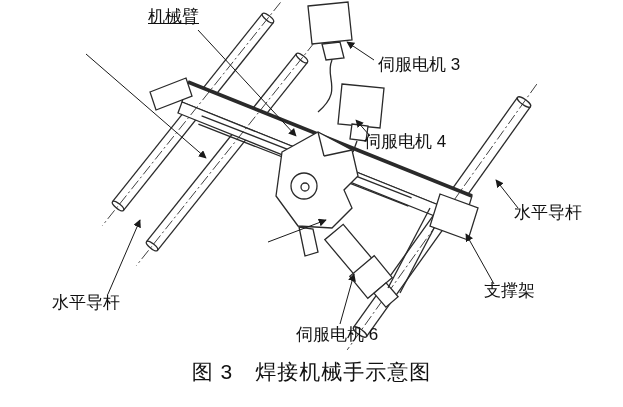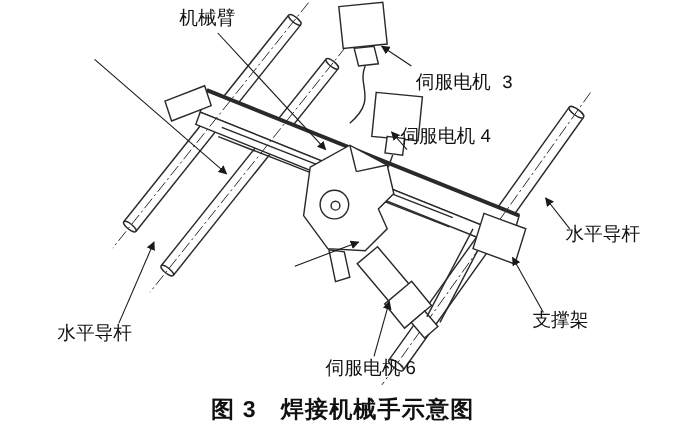--- a/index.html
+++ b/index.html
@@ -16,21 +16,21 @@
     font-size:17px;
     color:#111;
     white-space:nowrap;
     line-height:1.1;
   }
   .caption{
     position:absolute;
     left:0;top:358px;width:623px;
     text-align:center;
     font-size:21px;
-    font-weight:700;
+    font-weight:400;
     color:#111;
     letter-spacing:1px;
   }
   svg line, svg path, svg polygon, svg ellipse, svg circle{vector-effect:none;}
 </style>
 </head>
 <body>
 
 <div class="stage">
 
@@ -110,23 +110,23 @@
       <line x1="374" y1="60" x2="347" y2="42" marker-end="url(#arr)"></line>
       <line x1="370" y1="136" x2="356" y2="120" marker-end="url(#arr)"></line>
       <line x1="518" y1="208" x2="496" y2="180" marker-end="url(#arr)"></line>
       <line x1="268" y1="242" x2="326" y2="220" marker-end="url(#arr)"></line>
       <line x1="108" y1="294" x2="140" y2="220" marker-end="url(#arr)"></line>
       <line x1="494" y1="284" x2="466" y2="234" marker-end="url(#arr)"></line>
       <line x1="340" y1="324" x2="354" y2="274" marker-end="url(#arr)"></line>
     </g>
   </svg>
 
-  <span class="lbl" style="left:163px; top:8px;">机械臂</span>
-  <span class="lbl" style="left:378px; top:68px;font-family:Liberation Mono, monospace;">伺服电机 3</span>
-  <span class="lbl" style="left:364px; top:115px;">伺服电机 4</span>
+  <span class="lbl" style="left:148px; top:8px;text-decoration:underline;">机械臂</span>
+  <span class="lbl" style="left:378px; top:56px;">伺服电机 3</span>
+  <span class="lbl" style="left:364px; top:133px;">伺服电机 4</span>
   <span class="lbl" style="left:514px; top:204px;">水平导杆</span>
   <span class="lbl" style="left:52px;  top:294px;">水平导杆</span>
   <span class="lbl" style="left:484px; top:282px;">支撑架</span>
   <span class="lbl" style="left:296px; top:326px;">伺服电机 6</span>
 
   <div class="caption">图 3　焊接机械手示意图</div>
 
 </div>
 
 </body></html>

